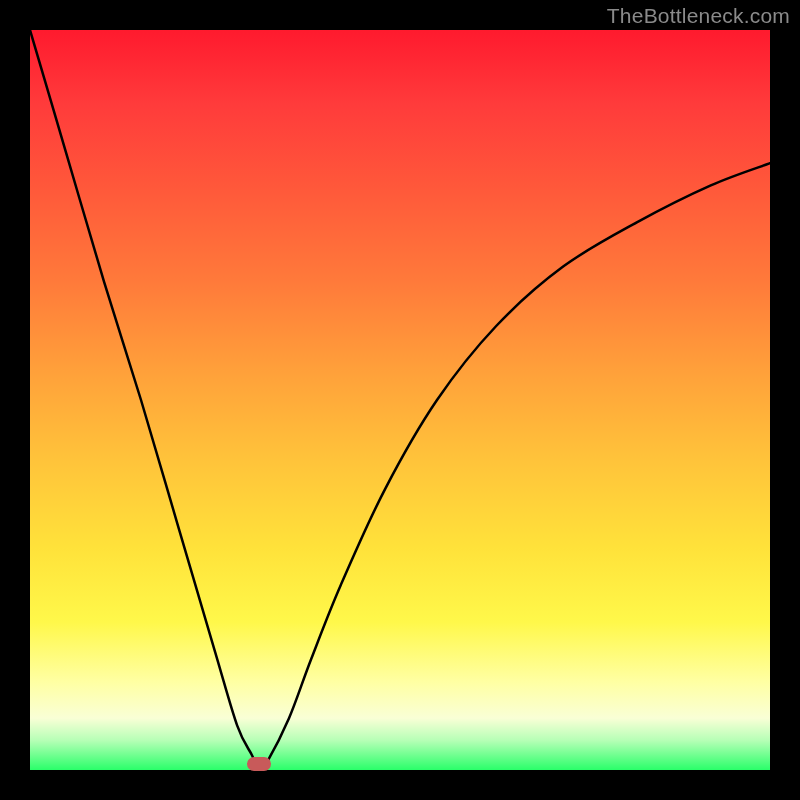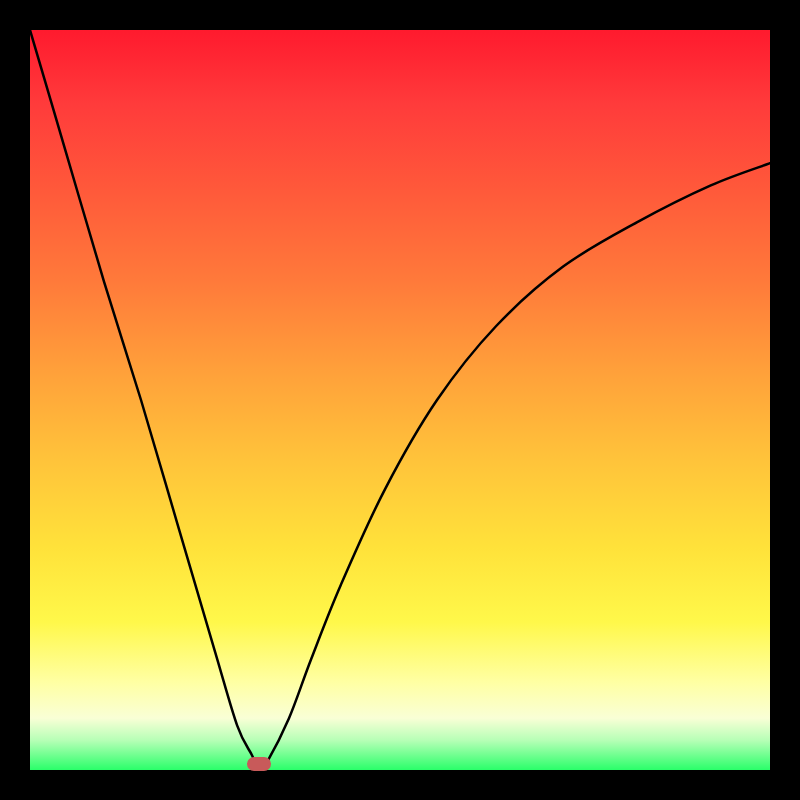--- a/index.html
+++ b/index.html
@@ -62,20 +62,21 @@
     height: 14px;
     border-radius: 8px;
     background: #c85a5a;
     transform: translate(-50%, -50%);
   }
 </style>
 </head>
 <body>
 
 <div class="stage">
+  <div class="watermark">TheBottleneck.com</div>
 
   <div class="plot-area">
 
     <svg class="curve-svg" viewBox="0 0 740 740" preserveAspectRatio="none">
       <path id="curve-path" fill="none" stroke="#000" stroke-width="2.5" stroke-linecap="round" stroke-linejoin="round" d="M 0 0 C 6.166666666666667 20.96666666666668 24.666666666666664 83.86666666666673 37 125.80000000000007 C 49.333333333333336 167.7333333333334 61.666666666666664 210.89999999999998 74 251.59999999999997 C 86.33333333333333 292.29999999999995 98.66666666666667 329.3 111 370 C 123.33333333333333 410.7 135.66666666666666 453.8666666666666 148 495.79999999999995 C 160.33333333333334 537.7333333333333 175.13333333333333 588.3 185 621.6 C 194.86666666666667 654.9000000000001 201.03333333333336 678.3333333333334 207.20000000000002 695.6 C 213.36666666666667 712.8666666666667 218.3 717.8000000000001 222 725.2 C 225.7 732.6 226.93333333333334 738.7666666666667 229.4 740 C 231.86666666666667 741.2333333333333 231.86666666666667 741.2333333333333 236.8 732.6 C 241.73333333333335 723.9666666666667 251.6 705.4666666666667 259 688.2 C 266.4 670.9333333333334 272.56666666666666 651.2 281.2 629 C 289.8333333333333 606.8 298.4666666666667 583.3666666666667 310.8 555 C 323.1333333333333 526.6333333333333 339.16666666666663 489.6333333333333 355.2 458.8 C 371.23333333333335 427.9666666666667 388.50000000000006 397.1333333333333 407.00000000000006 370 C 425.50000000000006 342.8666666666667 445.23333333333335 318.2 466.2 296 C 487.16666666666663 273.8 509.3666666666666 254.06666666666663 532.8 236.79999999999995 C 556.2333333333332 219.53333333333327 582.1333333333332 205.96666666666664 606.8 192.39999999999998 C 631.4666666666667 178.83333333333331 658.6 165.26666666666662 680.8000000000001 155.39999999999998 C 703.0000000000001 145.53333333333333 730.1333333333333 136.90000000000003 740 133.20000000000005 "></path>
     </svg>
 
     <div id="min-marker" class="marker" style="left: 229.4px; top: 734px;"></div>
   </div>
 </div>

